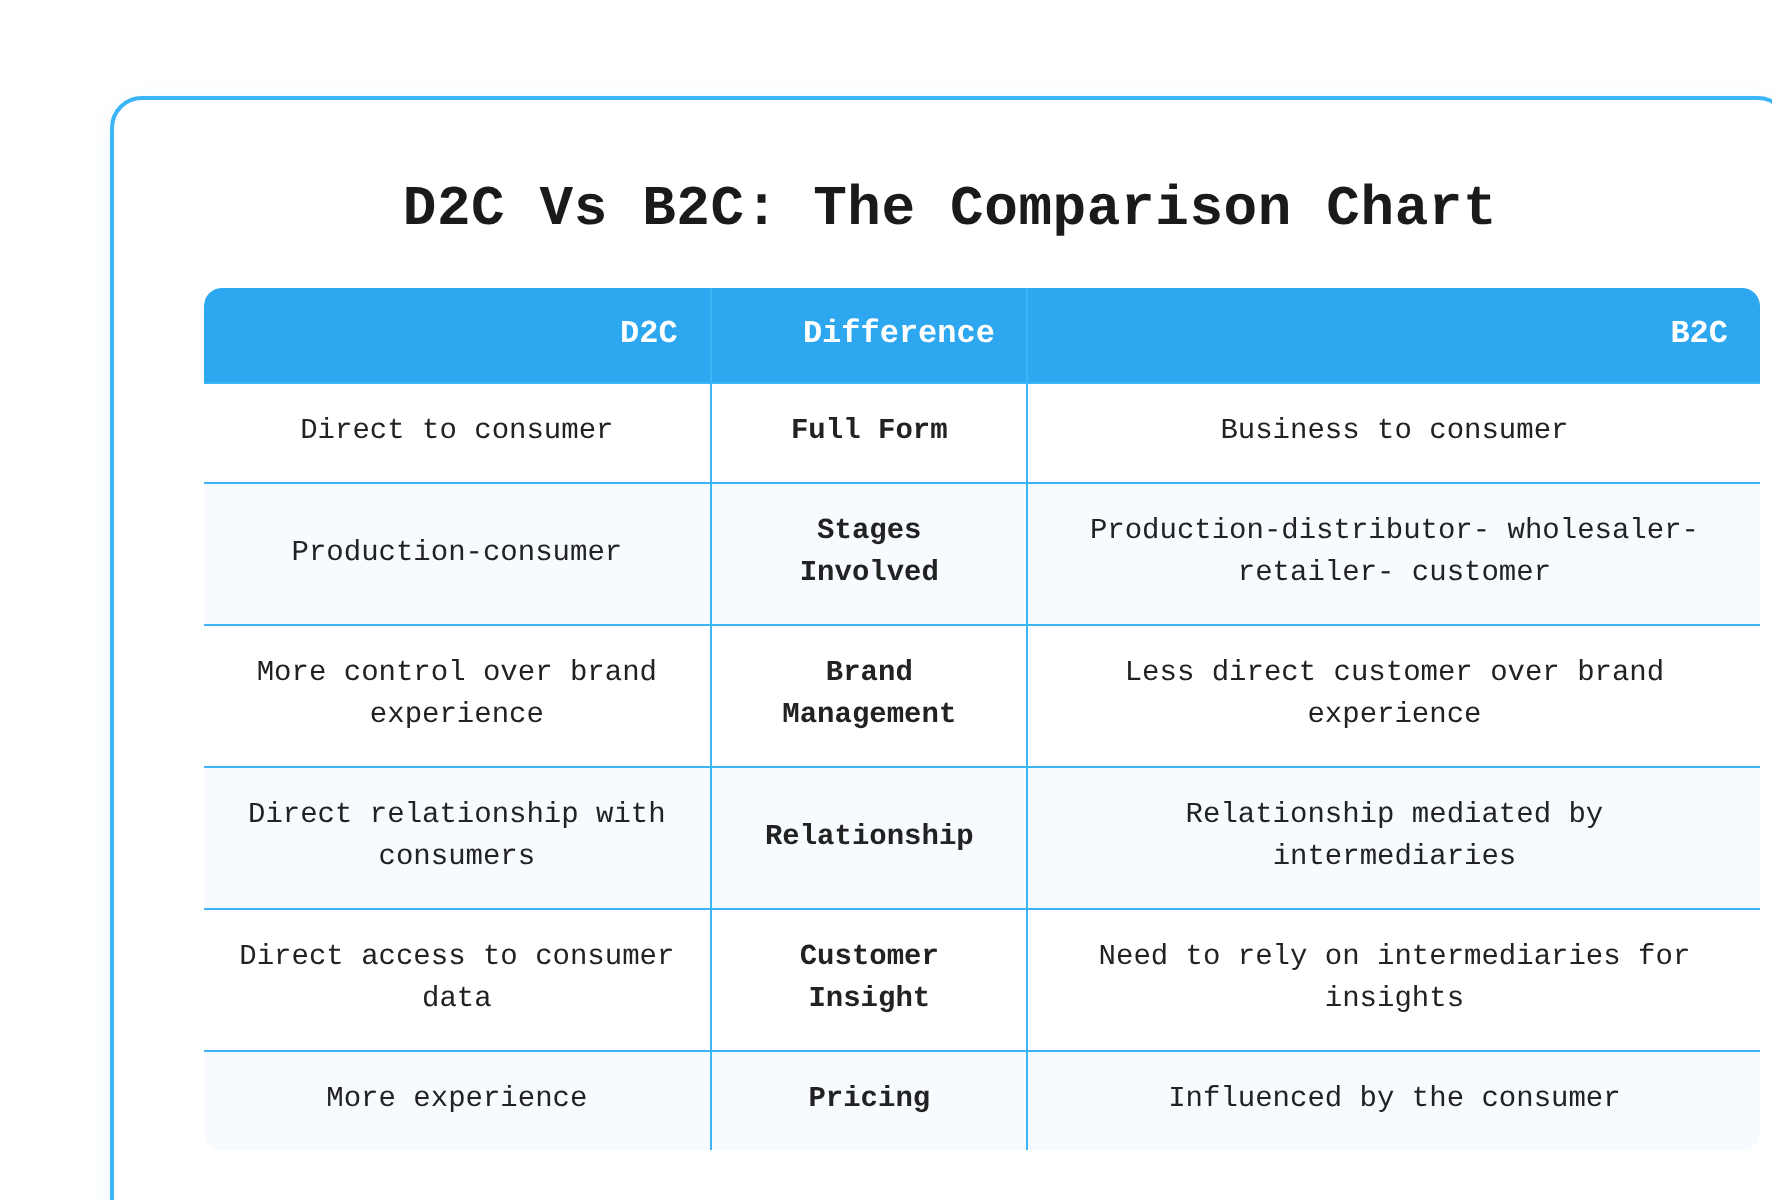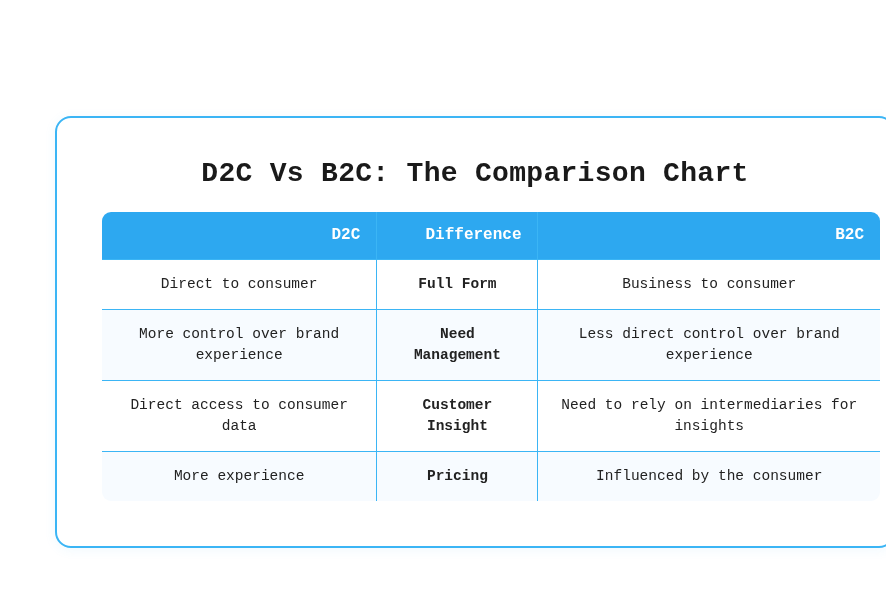--- a/index.html
+++ b/index.html
@@ -99,23 +99,33 @@
         <th class="header-b2c">B2C</th>
       </tr>
     </thead>
     <tbody id="table-body">
     <tr>
           <td>Direct to consumer</td>
           <td class="middle-col">Full Form</td>
           <td>Business to consumer</td>
         </tr>
         <tr>
+          <td>Production-consumer</td>
+          <td class="middle-col">Stages Involved</td>
+          <td>Production-distributor- wholesaler- retailer- customer</td>
+        </tr>
+        <tr>
           <td>More control over brand experience</td>
-          <td class="middle-col">Need Management</td>
-          <td>Less direct control over brand experience</td>
+          <td class="middle-col">Brand Management</td>
+          <td>Less direct customer over brand experience</td>
+        </tr>
+        <tr>
+          <td>Direct relationship with consumers</td>
+          <td class="middle-col">Relationship</td>
+          <td>Relationship mediated by intermediaries</td>
         </tr>
         <tr>
           <td>Direct access to consumer data</td>
           <td class="middle-col">Customer Insight</td>
           <td>Need to rely on intermediaries for insights</td>
         </tr>
         <tr>
           <td>More experience</td>
           <td class="middle-col">Pricing</td>
           <td>Influenced by the consumer</td>

